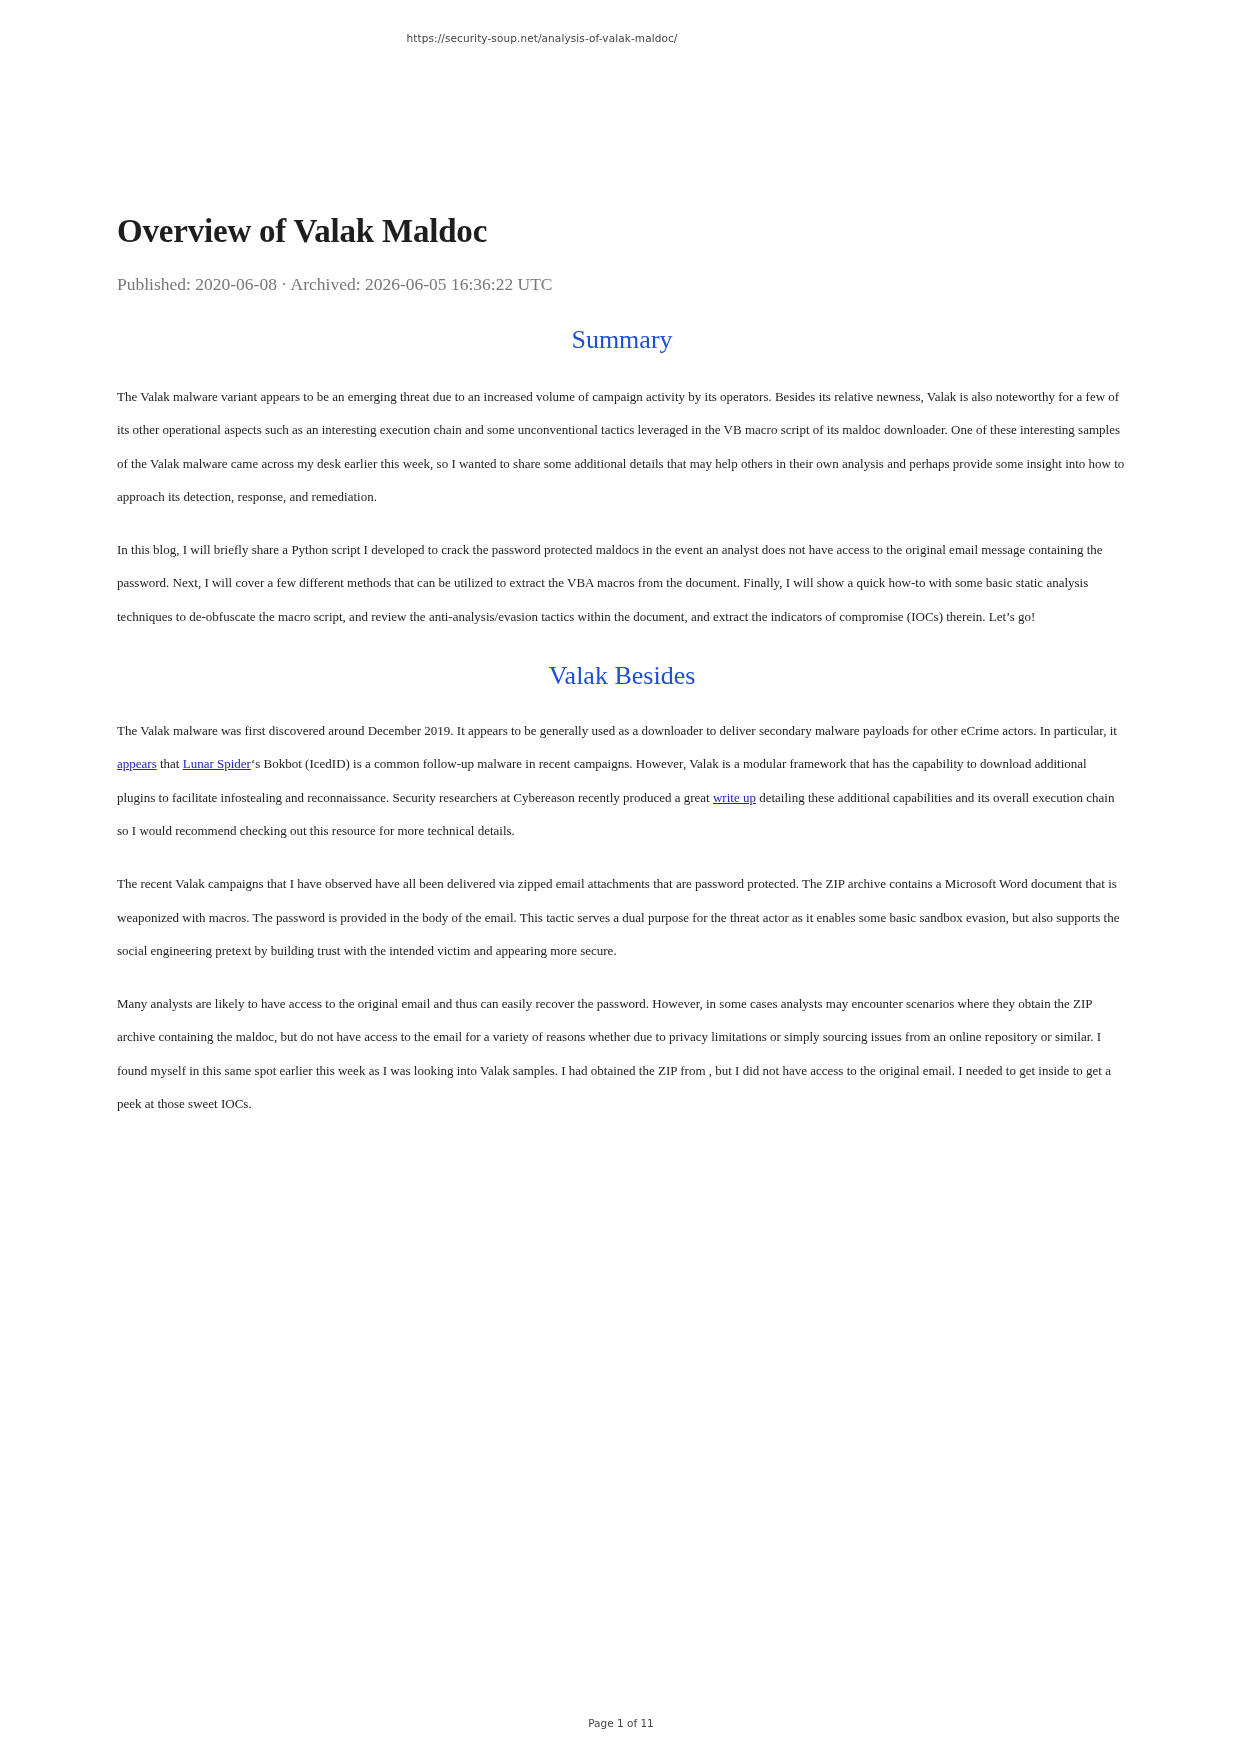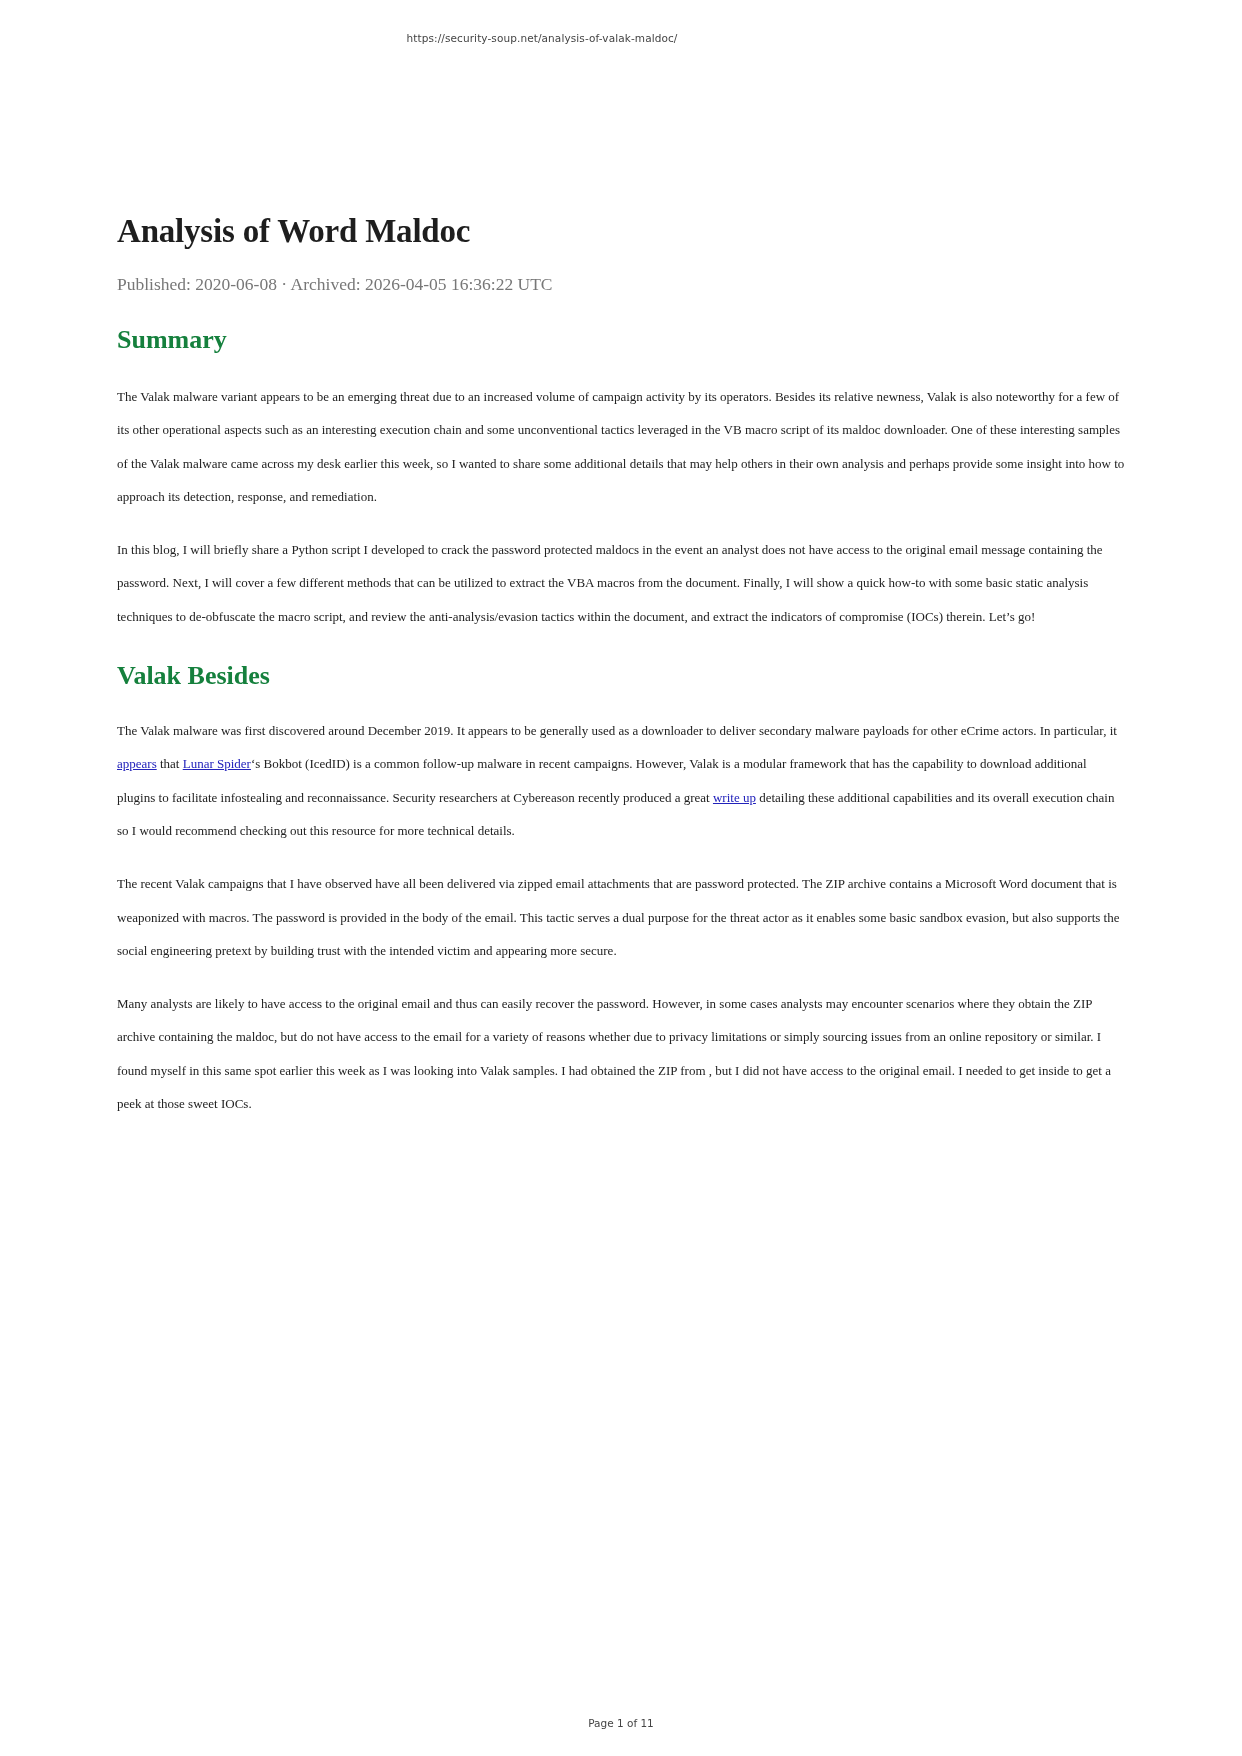--- a/index.html
+++ b/index.html
@@ -52,23 +52,24 @@
     }
     .meta {
       margin-top: 14px;
       font-size: 17.5px;
       color: #777777;
       line-height: 26px;
     }
     h2.section {
       margin: 22px 0 0 0;
       font-size: 26px;
-      font-weight: bold;
+      font-weight: normal;
       line-height: 40px;
-      color: #15803d;
+      color: #1d4ed8;
+      text-align: center;
     }
     p.para {
       margin: 18px 0 0 0;
       font-size: 13px;
       line-height: 33.3px;
       color: #222222;
     }
     p.para + p.para {
       margin-top: 20px;
     }
@@ -80,22 +81,22 @@
     #p-summary-1 { margin-top: 20px; }
     #h-overview { margin-top: 23px; }
     #h-cracking { margin-top: 24px; }
   </style>
 </head>
 <body>
 
 <div class="print-header">https://security-soup.net/analysis-of-valak-maldoc/</div>
 
 <article class="article">
-  <h1 class="title">Analysis of Word Maldoc</h1>
-  <div class="meta">Published: 2020-06-08 · Archived: 2026-04-05 16:36:22 UTC</div>
+  <h1 class="title">Overview of Valak Maldoc</h1>
+  <div class="meta">Published: 2020-06-08 · Archived: 2026-06-05 16:36:22 UTC</div>
 
   <h2 class="section" id="h-summary">Summary</h2>
   <p class="para" id="p-summary-1">The Valak malware variant appears to be an emerging threat due to an increased volume of campaign activity by its operators. Besides its relative newness, Valak is also noteworthy for a few of its other operational aspects such as an interesting execution chain and some unconventional tactics leveraged in the VB macro script of its maldoc downloader. One of these interesting samples of the Valak malware came across my desk earlier this week, so I wanted to share some additional details that may help others in their own analysis and perhaps provide some insight into how to approach its detection, response, and remediation.</p>
   <p class="para">In this blog, I will briefly share a Python script I developed to crack the password protected maldocs in the event an analyst does not have access to the original email message containing the password. Next, I will cover a few different methods that can be utilized to extract the VBA macros from the document. Finally, I will show a quick how-to with some basic static analysis techniques to de-obfuscate the macro script, and review the anti-analysis/evasion tactics within the document, and extract the indicators of compromise (IOCs) therein. Let’s go!</p>
 
   <h2 class="section" id="h-overview">Valak Besides</h2>
   <p class="para"><span>The Valak malware was first discovered around December 2019. It appears to be generally used as a downloader to deliver secondary malware payloads for other eCrime actors. In particular, it </span><a class="link" href="#">appears</a><span> that </span><a class="link" href="#">Lunar Spider</a><span>‘s Bokbot (IcedID) is a common follow-up malware in recent campaigns. However, Valak is a modular framework that has the capability to download additional plugins to facilitate infostealing and reconnaissance. Security researchers at Cybereason recently produced a great </span><a class="link" href="#">write up</a><span> detailing these additional capabilities and its overall execution chain so I would recommend checking out this resource for more technical details.</span></p>
 
   <p class="para">The recent Valak campaigns that I have observed have all been delivered via zipped email attachments that are password protected. The ZIP archive contains a Microsoft Word document that is weaponized with macros. The password is provided in the body of the email. This tactic serves a dual purpose for the threat actor as it enables some basic sandbox evasion, but also supports the social engineering pretext by building trust with the intended victim and appearing more secure.</p>
   <p class="para">Many analysts are likely to have access to the original email and thus can easily recover the password. However, in some cases analysts may encounter scenarios where they obtain the ZIP archive containing the maldoc, but do not have access to the email for a variety of reasons whether due to privacy limitations or simply sourcing issues from an online repository or similar. I found myself in this same spot earlier this week as I was looking into Valak samples. I had obtained the ZIP from , but I did not have access to the original email. I needed to get inside to get a peek at those sweet IOCs.</p>

